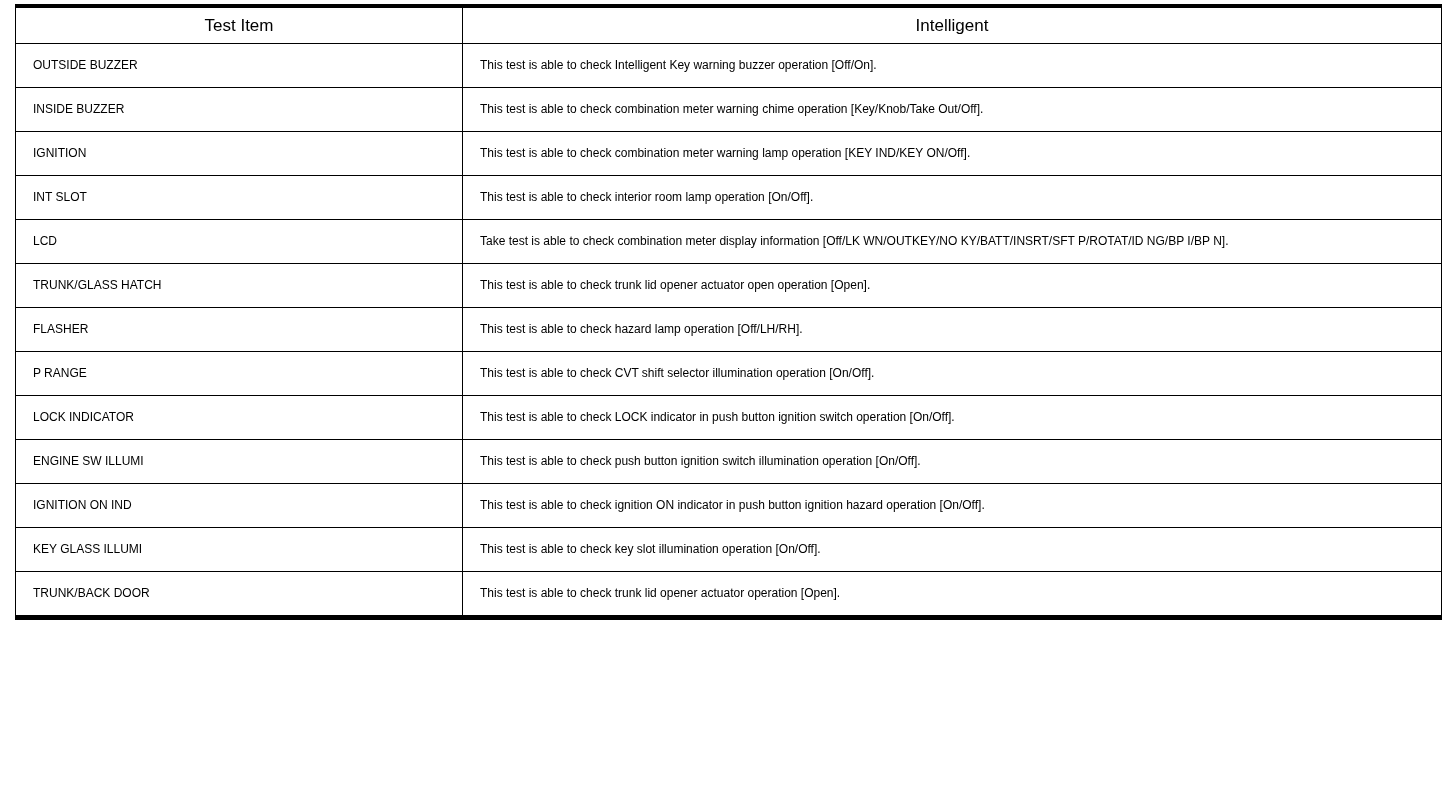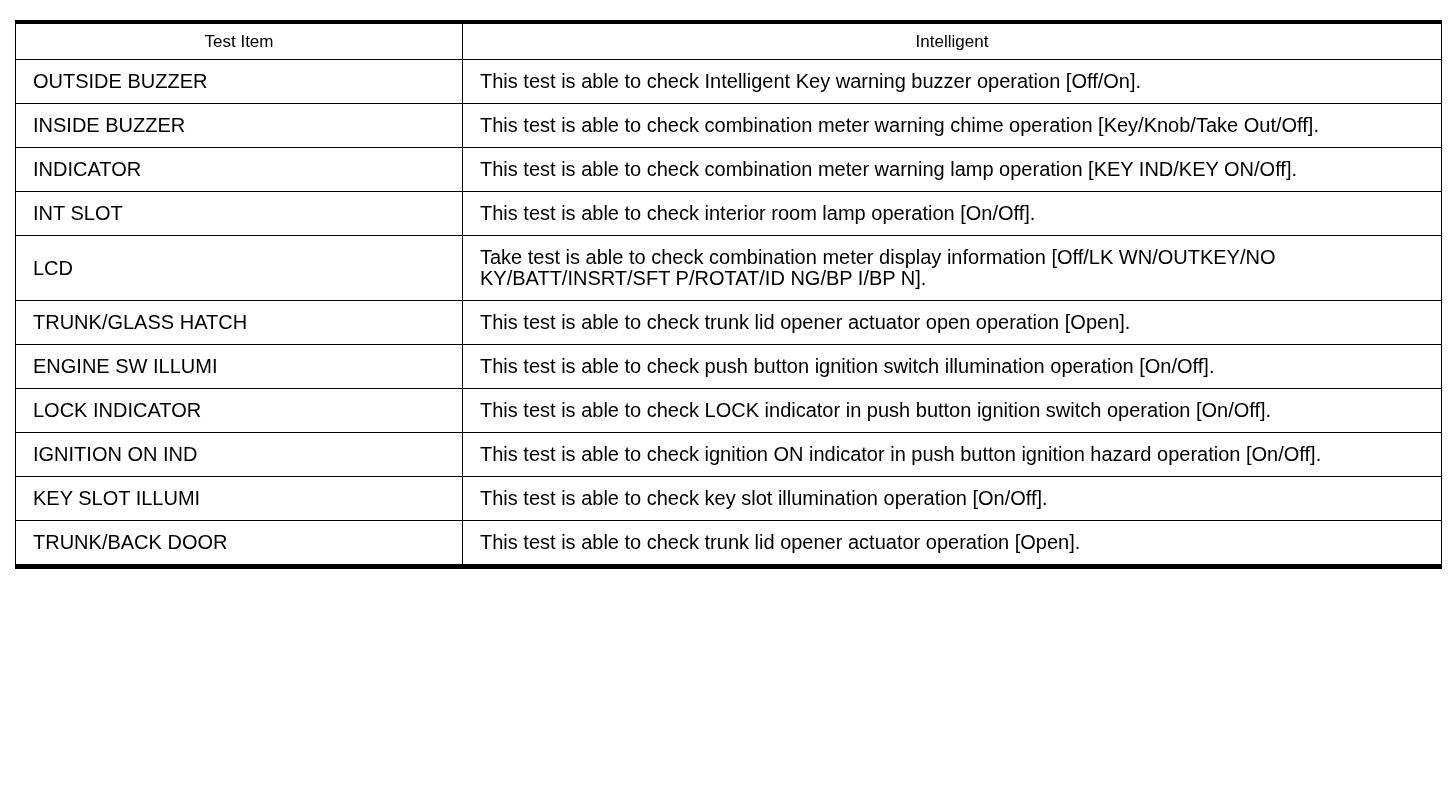--- a/index.html
+++ b/index.html
@@ -6,36 +6,36 @@
     margin: 0;
     padding: 0;
     background: #ffffff;
     font-family: "Liberation Sans", sans-serif;
     color: #000000;
   }
   .page {
     width: 1456px;
     height: 624px;
     box-sizing: border-box;
-    padding: 20px 14px 5px 15px;
+    padding: 4px 14px 5px 15px;
     background: #ffffff;
   }
   table.test-table {
     width: 100%;
     border-collapse: collapse;
     table-layout: fixed;
     border-top: 4px solid #000;
     border-bottom: 5px solid #000;
     border-left: 1px solid #000;
     border-right: 1px solid #000;
   }
   table.test-table th,
   table.test-table td {
     border: 1px solid #000;
-    font-size: 20px;
+    font-size: 12px;
     line-height: 21px;
     vertical-align: middle;
     box-sizing: border-box;
   }
   table.test-table th {
     font-weight: 400;
     text-align: center;
     padding: 7px 10px;
     font-size: 17px;
   }
@@ -68,49 +68,57 @@
     <tbody>
         <tr>
           <td class="col-item">OUTSIDE BUZZER</td>
           <td class="col-desc">This test is able to check Intelligent Key warning buzzer operation [Off/On].</td>
         </tr>
         <tr>
           <td class="col-item">INSIDE BUZZER</td>
           <td class="col-desc">This test is able to check combination meter warning chime operation [Key/Knob/Take Out/Off].</td>
         </tr>
         <tr>
-          <td class="col-item">INDICATOR</td>
+          <td class="col-item">IGNITION</td>
           <td class="col-desc">This test is able to check combination meter warning lamp operation [KEY IND/KEY ON/Off].</td>
         </tr>
         <tr>
           <td class="col-item">INT SLOT</td>
           <td class="col-desc">This test is able to check interior room lamp operation [On/Off].</td>
         </tr>
         <tr>
           <td class="col-item">LCD</td>
           <td class="col-desc">Take test is able to check combination meter display information [Off/LK WN/OUTKEY/NO KY/BATT/INSRT/SFT P/ROTAT/ID NG/BP I/BP N].</td>
         </tr>
         <tr>
           <td class="col-item">TRUNK/GLASS HATCH</td>
           <td class="col-desc">This test is able to check trunk lid opener actuator open operation [Open].</td>
         </tr>
         <tr>
-          <td class="col-item">ENGINE SW ILLUMI</td>
-          <td class="col-desc">This test is able to check push button ignition switch illumination operation [On/Off].</td>
+          <td class="col-item">FLASHER</td>
+          <td class="col-desc">This test is able to check hazard lamp operation [Off/LH/RH].</td>
+        </tr>
+        <tr>
+          <td class="col-item">P RANGE</td>
+          <td class="col-desc">This test is able to check CVT shift selector illumination operation [On/Off].</td>
         </tr>
         <tr>
           <td class="col-item">LOCK INDICATOR</td>
           <td class="col-desc">This test is able to check LOCK indicator in push button ignition switch operation [On/Off].</td>
         </tr>
         <tr>
+          <td class="col-item">ENGINE SW ILLUMI</td>
+          <td class="col-desc">This test is able to check push button ignition switch illumination operation [On/Off].</td>
+        </tr>
+        <tr>
           <td class="col-item">IGNITION ON IND</td>
           <td class="col-desc">This test is able to check ignition ON indicator in push button ignition hazard operation [On/Off].</td>
         </tr>
         <tr>
-          <td class="col-item">KEY SLOT ILLUMI</td>
+          <td class="col-item">KEY GLASS ILLUMI</td>
           <td class="col-desc">This test is able to check key slot illumination operation [On/Off].</td>
         </tr>
         <tr>
           <td class="col-item">TRUNK/BACK DOOR</td>
           <td class="col-desc">This test is able to check trunk lid opener actuator operation [Open].</td>
         </tr>
       </tbody>
   </table>
 </div>
 

